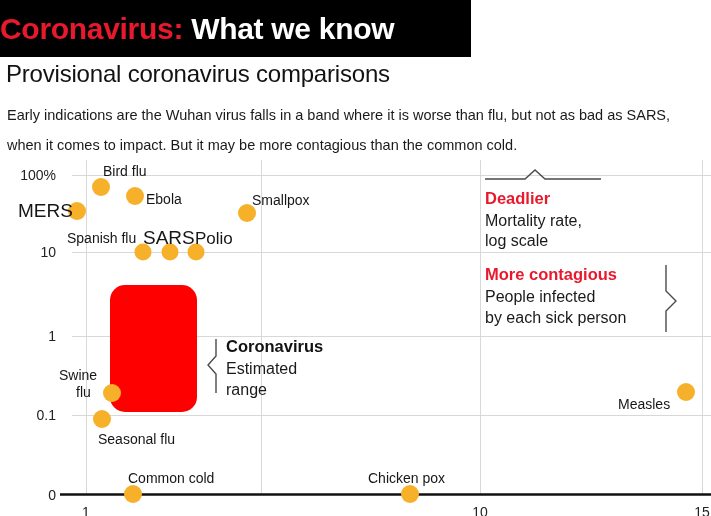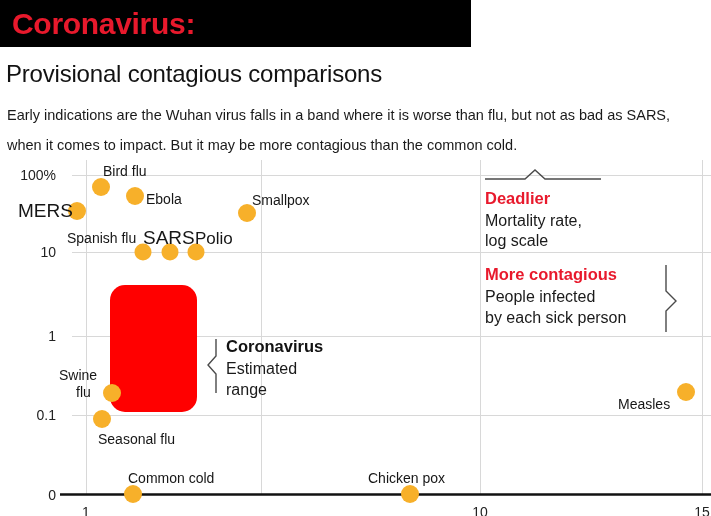--- a/index.html
+++ b/index.html
@@ -15,25 +15,25 @@
     overflow: hidden;
     -webkit-font-smoothing: antialiased;
   }
 
   
   .banner {
     position: absolute;
     left: 0;
     top: 0;
     width: 471px;
-    height: 47px;
+    height: 57px;
     background: #000000;
     display: flex;
     align-items: center;
-    padding-left: 12px;
+    padding-left: 0;
     box-sizing: border-box;
   }
   .banner-red {
     color: #e8192c;
     font-size: 30px;
     font-weight: bold;
     letter-spacing: -0.3px;
     white-space: pre;
   }
   .banner-white {
@@ -122,23 +122,24 @@
     font-family: "Liberation Sans", sans-serif;
     font-size: 16px;
     fill: #1a1a1a;
   }
 </style>
 </head>
 <body>
 
 <div class="banner">
   <span class="banner-red">Coronavirus:</span>
+  <span class="banner-white"> What we know</span>
 </div>
 
-<div class="headline">Provisional contagious comparisons</div>
+<div class="headline">Provisional coronavirus comparisons</div>
 <div class="standfirst">Early indications are the Wuhan virus falls in a band where it is worse than flu, but not as bad as SARS, when it comes to impact. But it may be more contagious than the common cold.</div>
 
 <div class="chart">
   <svg width="711" height="356" viewBox="0 0 711 356" xmlns="http://www.w3.org/2000/svg">
 
     <g stroke="#d8d8d8" stroke-width="1">
       <line x1="68" y1="15.5" x2="711" y2="15.5"></line>
       <line x1="68" y1="92.5" x2="711" y2="92.5"></line>
       <line x1="68" y1="176.5" x2="711" y2="176.5"></line>
       <line x1="68" y1="255.5" x2="711" y2="255.5"></line>

